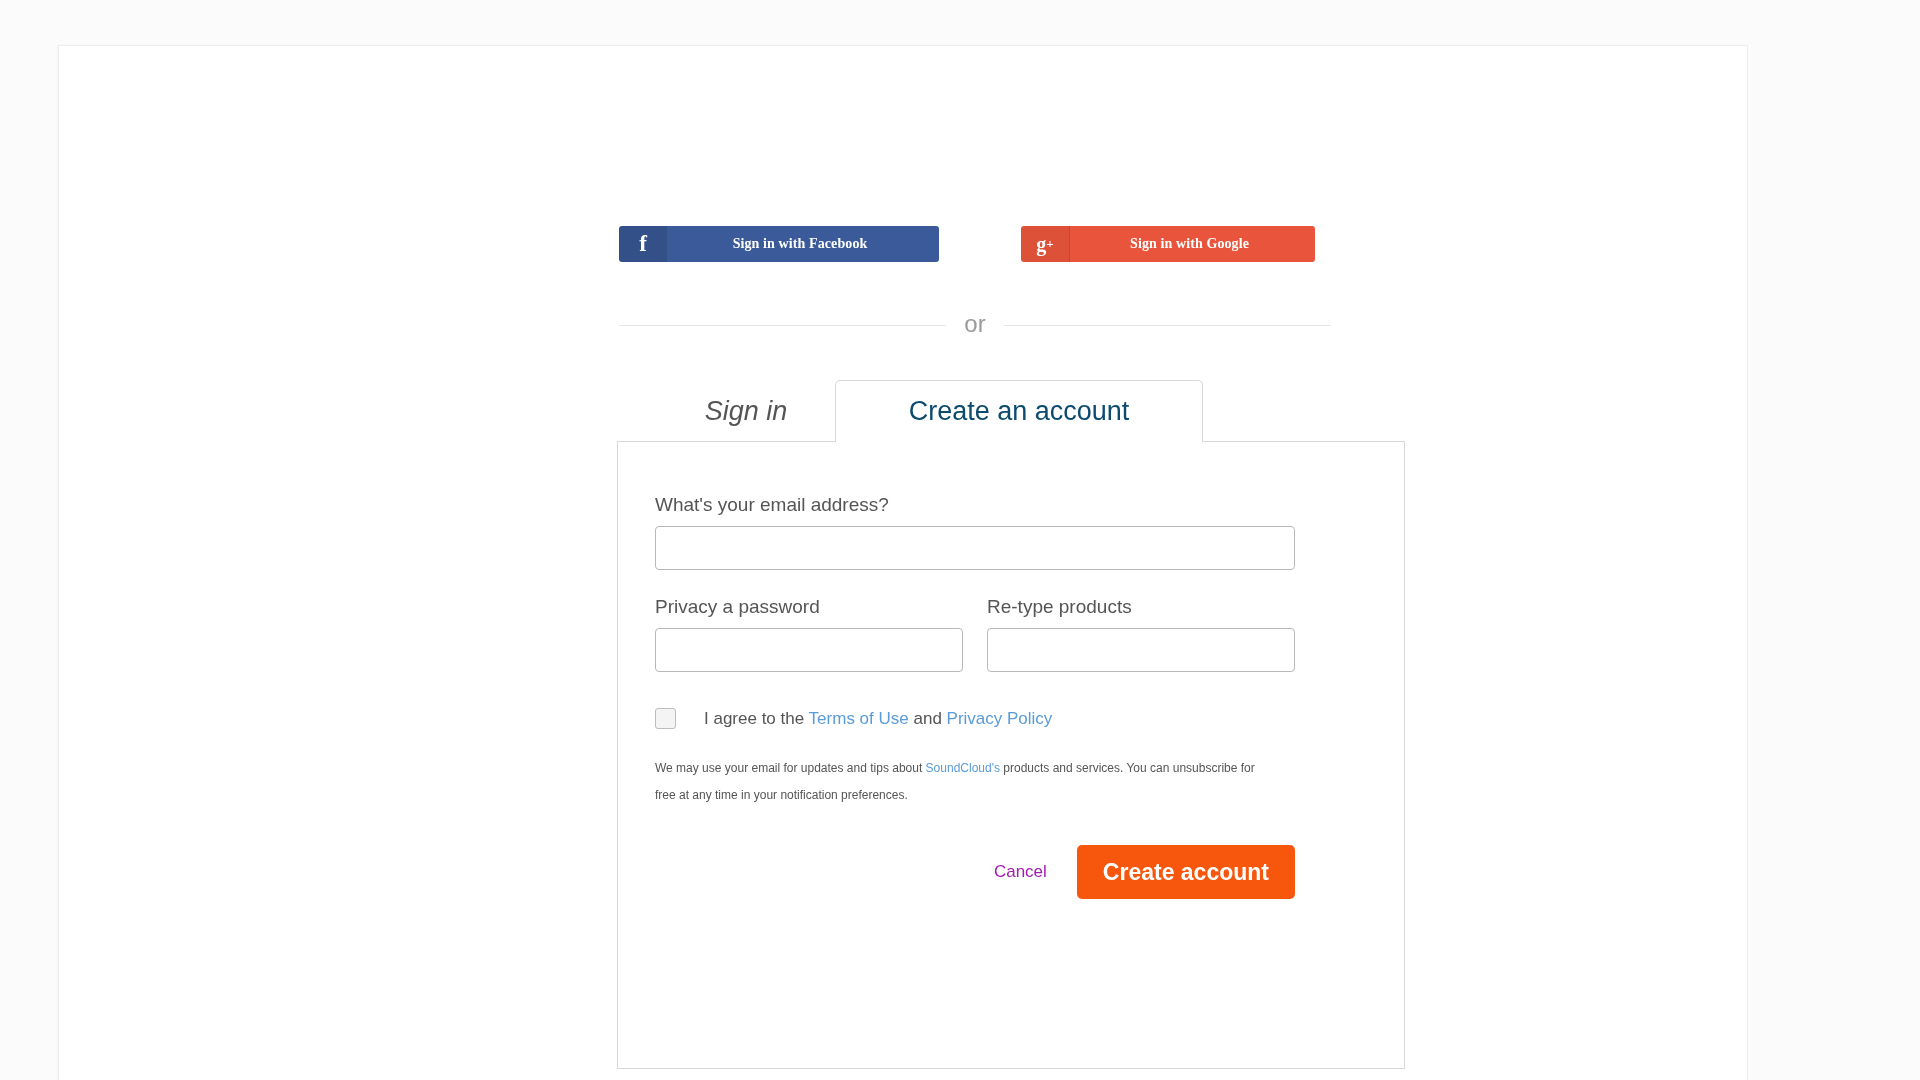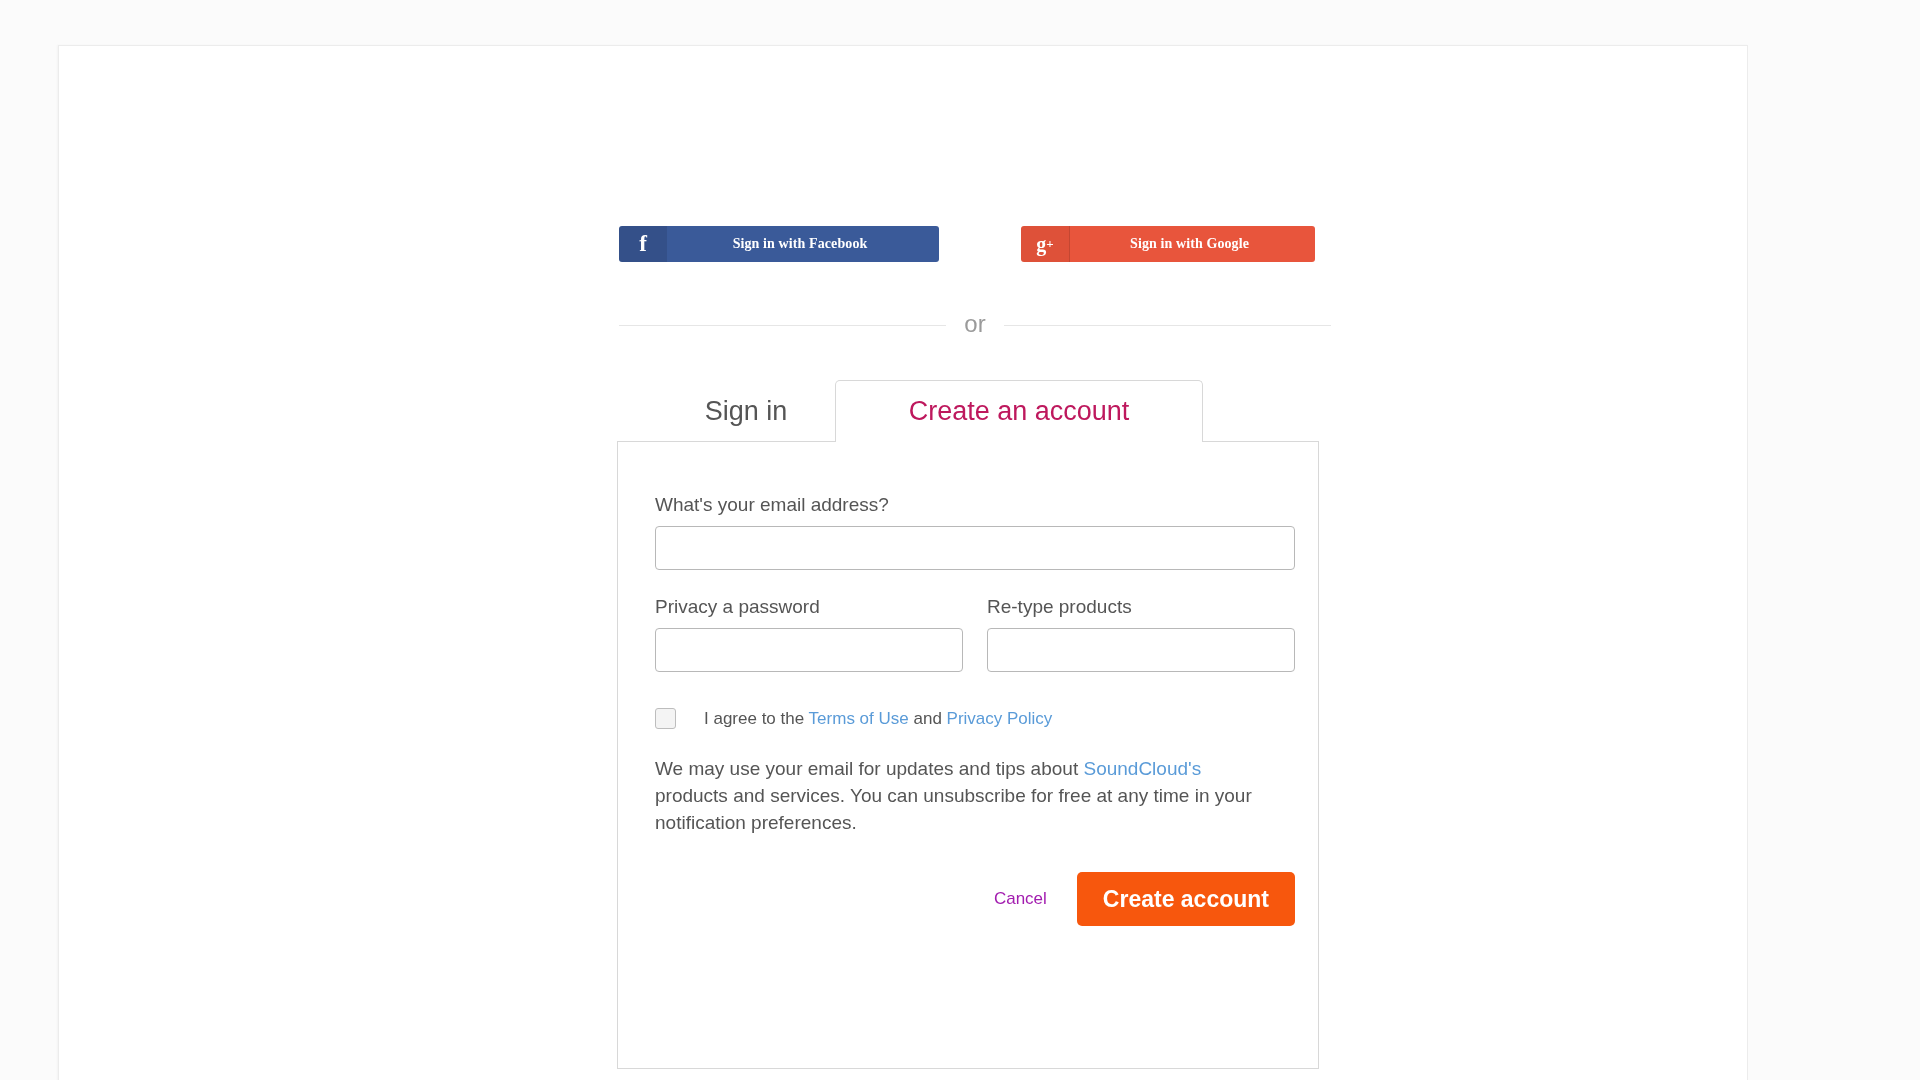--- a/index.html
+++ b/index.html
@@ -146,39 +146,40 @@
     font-size: 27px;
     cursor: pointer;
     box-sizing: border-box;
   }
 
   .tab-inactive {
     left: 40px;
     width: 178px;
     color: #555555;
     background: transparent;
+    font-style: italic;
   }
 
   .tab-active {
     left: 218px;
     width: 368px;
-    color: #be185d;
+    color: #0c4a6e;
     background: #ffffff;
     border: 1px solid #d8d8d8;
     border-bottom: none;
     border-radius: 5px 5px 0 0;
     z-index: 3;
   }
 
   
   .form-card {
     position: absolute;
     left: 558px;
     top: 395px;
-    width: 702px;
+    width: 788px;
     height: 628px;
     background: #ffffff;
     border: 1px solid #d8d8d8;
     box-sizing: border-box;
     z-index: 2;
   }
 
   .form-inner {
     position: absolute;
     left: 37px;
@@ -242,21 +243,21 @@
   }
   .link {
     color: #5a9bd8;
     text-decoration: none;
     cursor: pointer;
   }
 
   
   .disclaimer {
     margin-top: 26px;
-    font-size: 19px;
+    font-size: 12px;
     color: #555555;
     line-height: 27px;
     font-family: "Liberation Sans", sans-serif;
     width: 620px;
   }
 
   
   .actions {
     display: flex;
     align-items: center;

